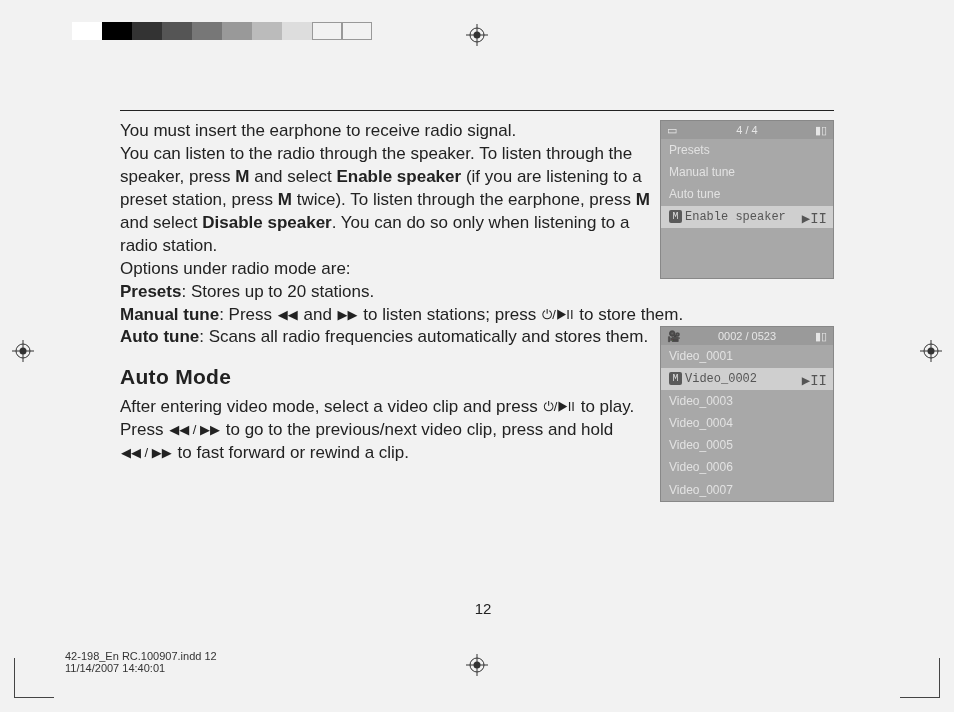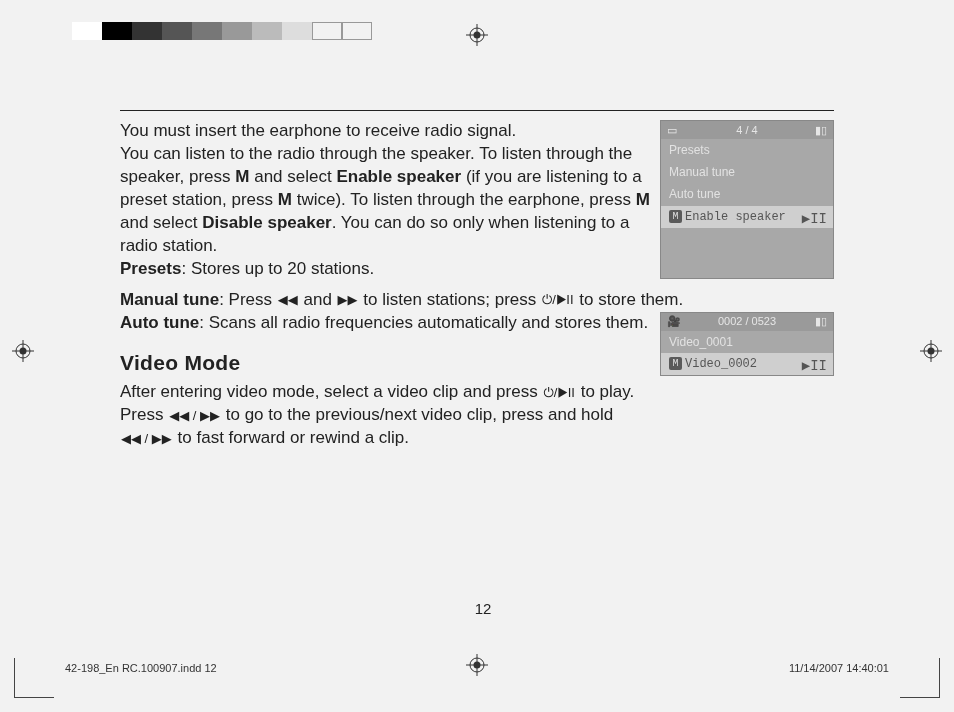--- a/index.html
+++ b/index.html
@@ -120,20 +120,21 @@
       margin-left: 12px;
     }
     .footer {
       position: absolute;
       left: 65px; right: 65px;
       bottom: 38px;
       display: flex;
       justify-content: space-between;
       font-size: 11px;
       color: #333;
+      flex-direction: column;
     }
     .crop-corner {
       position: absolute;
       width: 40px; height: 40px;
     }
     .crop-corner.bl { left: 14px; bottom: 14px; border-left: 1px solid #444; border-bottom: 1px solid #444; }
     .crop-corner.br { right: 14px; bottom: 14px; border-right: 1px solid #444; border-bottom: 1px solid #444; }
     b { font-weight: bold; }
     .inline-icon {
       display: inline-block;
@@ -206,20 +207,21 @@
 
 <div class="content">
 
 
   <div class="col-wrap">
     <div class="textcol">
       <div>You must insert the earphone to receive radio signal.</div>
       <div>
         <span>You can listen to the radio through the speaker. To listen through the speaker, press </span><b>M</b><span> and select </span><b>Enable speaker</b><span> (if you are listening to a preset station, press </span><b>M</b><span> twice). To listen through the earphone, press </span><b>M</b><span> and select </span><b>Disable speaker</b><span>. You can do so only when listening to a radio station.</span>
       </div>
+      <div>Options under radio mode are:</div>
       <div><b>Presets</b><span>: Stores up to 20 stations.</span></div>
     </div>
     <div class="figcol">
       <div class="device-screen">
         <div class="ds-top">
           <span class="bico" style="left:6px">▭</span>
           <span>4 / 4</span>
           <span class="bico" style="right:6px">▮▯</span>
         </div>
         <div id="radio-items">
@@ -237,39 +239,46 @@
   </div>
 
   <div>
     <b>Manual tune</b><span>: Press </span><span class="inline-icon">◀◀</span><span> and </span><span class="inline-icon">▶▶</span><span> to listen stations; press </span><span class="inline-icon">⏻/▶II</span><span> to store them.</span>
   </div>
 
   <div class="col-wrap">
     <div class="textcol">
       <div><b>Auto tune</b><span>: Scans all radio frequencies automatically and stores them.</span></div>
 
-      <h2 style="margin-top:14px">Video Mode</h2>
+      <h2 style="margin-top:14px">Auto Mode</h2>
       <div>
         <span>After entering video mode, select a video clip and press </span><span class="inline-icon">⏻/▶II</span><span> to play. Press </span><span class="inline-icon">◀◀ / ▶▶</span><span> to go to the previous/next video clip, press and hold </span><span class="inline-icon">◀◀ / ▶▶</span><span> to fast forward or rewind a clip.</span>
       </div>
     </div>
     <div class="figcol">
       <div class="device-screen">
         <div class="ds-top">
           <span class="bico" style="left:6px">🎥</span>
           <span>0002 / 0523</span>
           <span class="bico" style="right:6px">▮▯</span>
         </div>
         <div id="video-before">
             <div class="ds-row">Video_0001</div>
           </div>
         <div class="ds-row sel">
           <span class="mbadge">M</span><span>Video_0002</span>
           <span class="pind">▶II</span>
         </div>
+        <div id="video-after">
+            <div class="ds-row">Video_0003</div>
+            <div class="ds-row">Video_0004</div>
+            <div class="ds-row">Video_0005</div>
+            <div class="ds-row">Video_0006</div>
+            <div class="ds-row">Video_0007</div>
+          </div>
       </div>
     </div>
   </div>
 
 </div>
 
 <div class="page-num">12</div>
 
 <div class="footer">
   <span>42-198_En RC.100907.indd   12</span>

